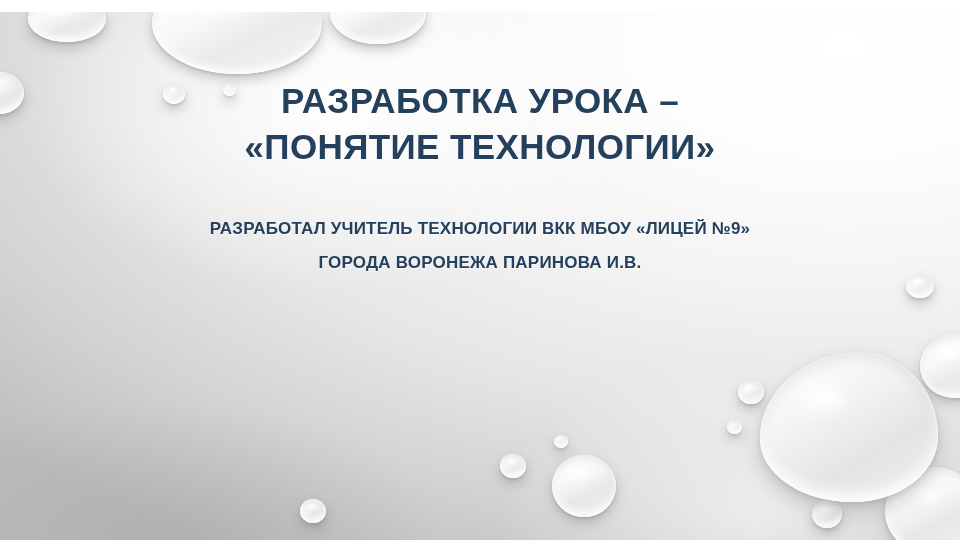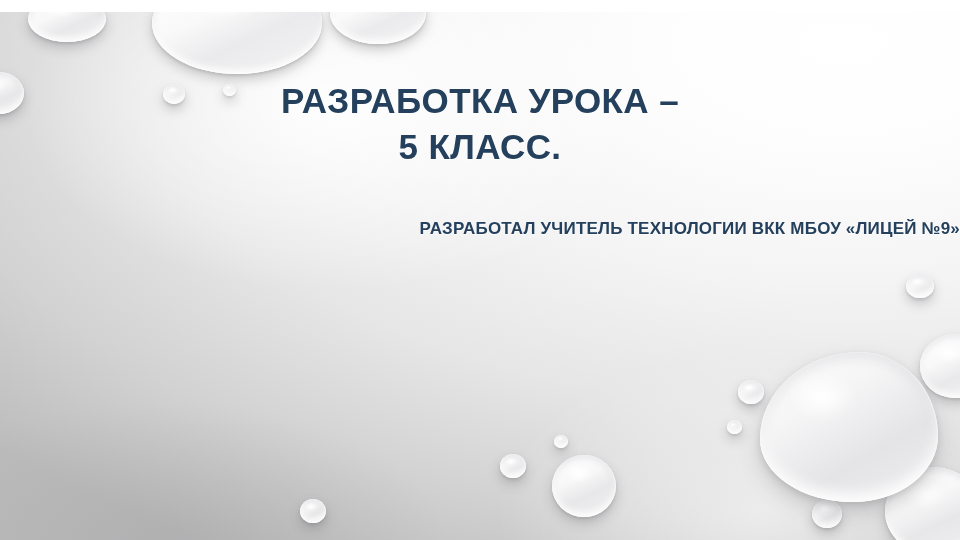--- a/index.html
+++ b/index.html
@@ -114,21 +114,21 @@
     line-height: 46px;
     letter-spacing: 0.4px;
     text-transform: uppercase;
     text-shadow: 0 1px 0 rgba(255,255,255,0.7);
   }
   #title-block .tline { display: block; white-space: nowrap; }
 
   #subtitle-block {
     width: 100%;
     margin-top: 42px;
-    text-align: right;
+    text-align: center;
     color: #24405c;
     font-size: 17px;
     font-weight: bold;
     line-height: 34px;
     letter-spacing: 0.2px;
     text-transform: uppercase;
     text-shadow: 0 1px 0 rgba(255,255,255,0.7);
   }
   #subtitle-block .sline { display: block; white-space: nowrap; }
 </style>
@@ -158,21 +158,22 @@
       <div class="drop" style="left: 812px; top: 488px; width: 30px; height: 28px;"></div>
       <div class="drop" style="left: 300px; top: 487px; width: 26px; height: 24px;"></div>
       <div class="drop" style="left: 885px; top: 455px; width: 96px; height: 88px;"></div>
       <div class="blob" style="left: 760px; top: 340px; width: 178px; height: 150px; border-radius: 56% 44% 48% 52% / 58% 56% 44% 42%;"></div>
     </div>
 
   <div class="text-layer">
 
     <div id="title-block">
       <span class="tline">РАЗРАБОТКА УРОКА –</span>
-      <span class="tline">5 КЛАСС.</span>
+      <span class="tline">«ПОНЯТИЕ ТЕХНОЛОГИИ»</span>
     </div>
 
     <div id="subtitle-block">
       <span class="sline">РАЗРАБОТАЛ УЧИТЕЛЬ ТЕХНОЛОГИИ ВКК МБОУ «ЛИЦЕЙ №9»</span>
+      <span class="sline">ГОРОДА ВОРОНЕЖА ПАРИНОВА И.В.</span>
     </div>
 
   </div>
 </div>
 
 </body></html>

